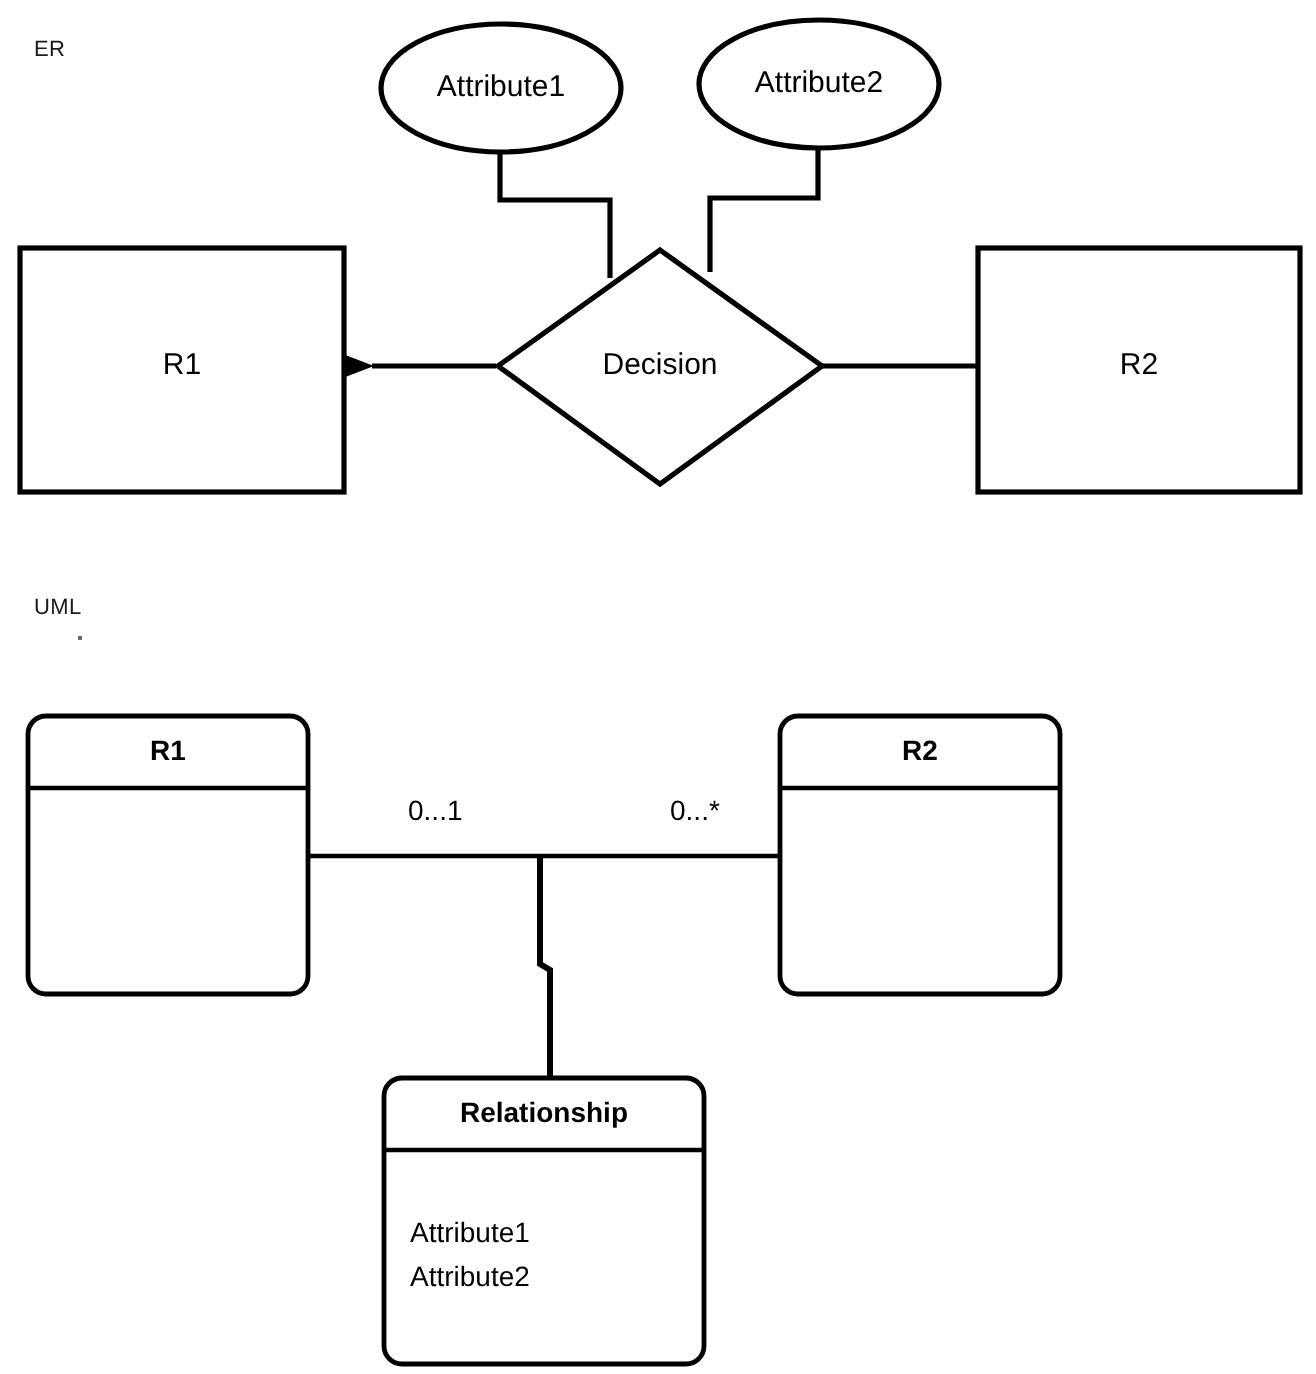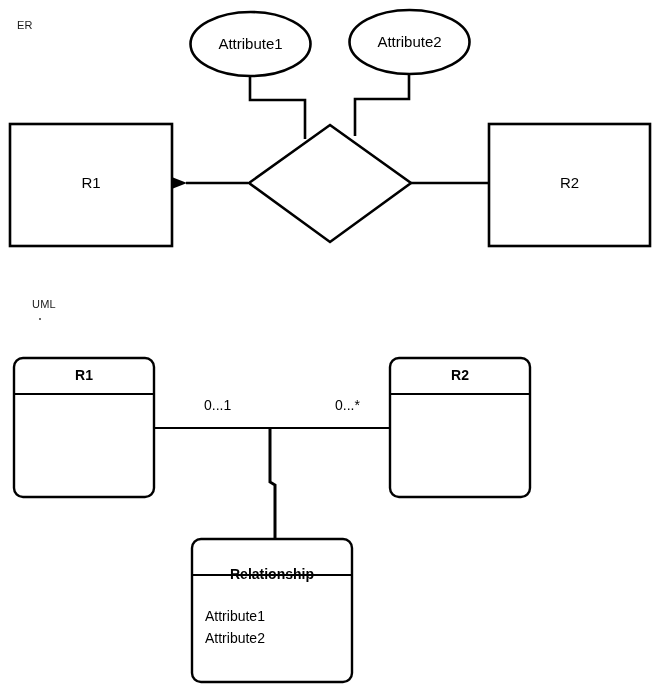--- a/index.html
+++ b/index.html
@@ -20,21 +20,21 @@
   }
   .section-label {
     position: absolute;
     font-size: 11px;
     line-height: 13px;
     color: #1a1a1a;
     letter-spacing: 0.2px;
     white-space: nowrap;
   }
   #er-label { left: 17px; top: 19px; }
-  #uml-label { left: 32px; top: 298px; }
+  #uml-label { left: 17px; top: 298px; }
 
   .speck {
     position: absolute;
     width: 2px;
     height: 2px;
     background: #6b6b6b;
   }
 
   svg.layer {
     position: absolute;
@@ -120,32 +120,33 @@
     <polyline points="270,429 270,482 275,485 275,539" fill="none" stroke="#000000" stroke-width="3" stroke-linejoin="miter" stroke-linecap="butt"></polyline>
 
     <rect x="192" y="539" width="160" height="143" rx="9" ry="9" fill="#ffffff" stroke="#000000" stroke-width="2.4"></rect>
     <line x1="192" y1="575" x2="352" y2="575" stroke="#000000" stroke-width="2.2"></line>
   </svg>
 
   <div class="shape-text" style="left:190px; top:35px; width:121px;">Attribute1</div>
 
   <div class="shape-text" style="left:349px; top:33px; width:121px;">Attribute2</div>
 
+  <div class="shape-text" style="left:270px; top:174px; width:120px;">Decision</div>
 
   <div class="shape-text" style="left:10px; top:174px; width:162px;">R1</div>
 
   <div class="shape-text" style="left:489px; top:174px; width:161px;">R2</div>
 
   <div class="class-title" style="left:14px; top:367px; width:140px;">R1</div>
 
   <div class="class-title" style="left:390px; top:367px; width:140px;">R2</div>
 
   <div class="mult-text" style="left:176px; top:397px;margin-left:28px;">0...1</div>
 
   <div class="mult-text" style="left:335px; top:397px;">0...*</div>
 
-  <div class="class-title" style="left:192px; top:548px; width:160px;margin-top:18px;">Relationship</div>
+  <div class="class-title" style="left:192px; top:548px; width:160px;">Relationship</div>
 
   <div class="attr-line" style="left:205px; top:605px;">Attribute1</div>
 
   <div class="attr-line" style="left:205px; top:627px;">Attribute2</div>
 
 </div>
 
 </body></html>

